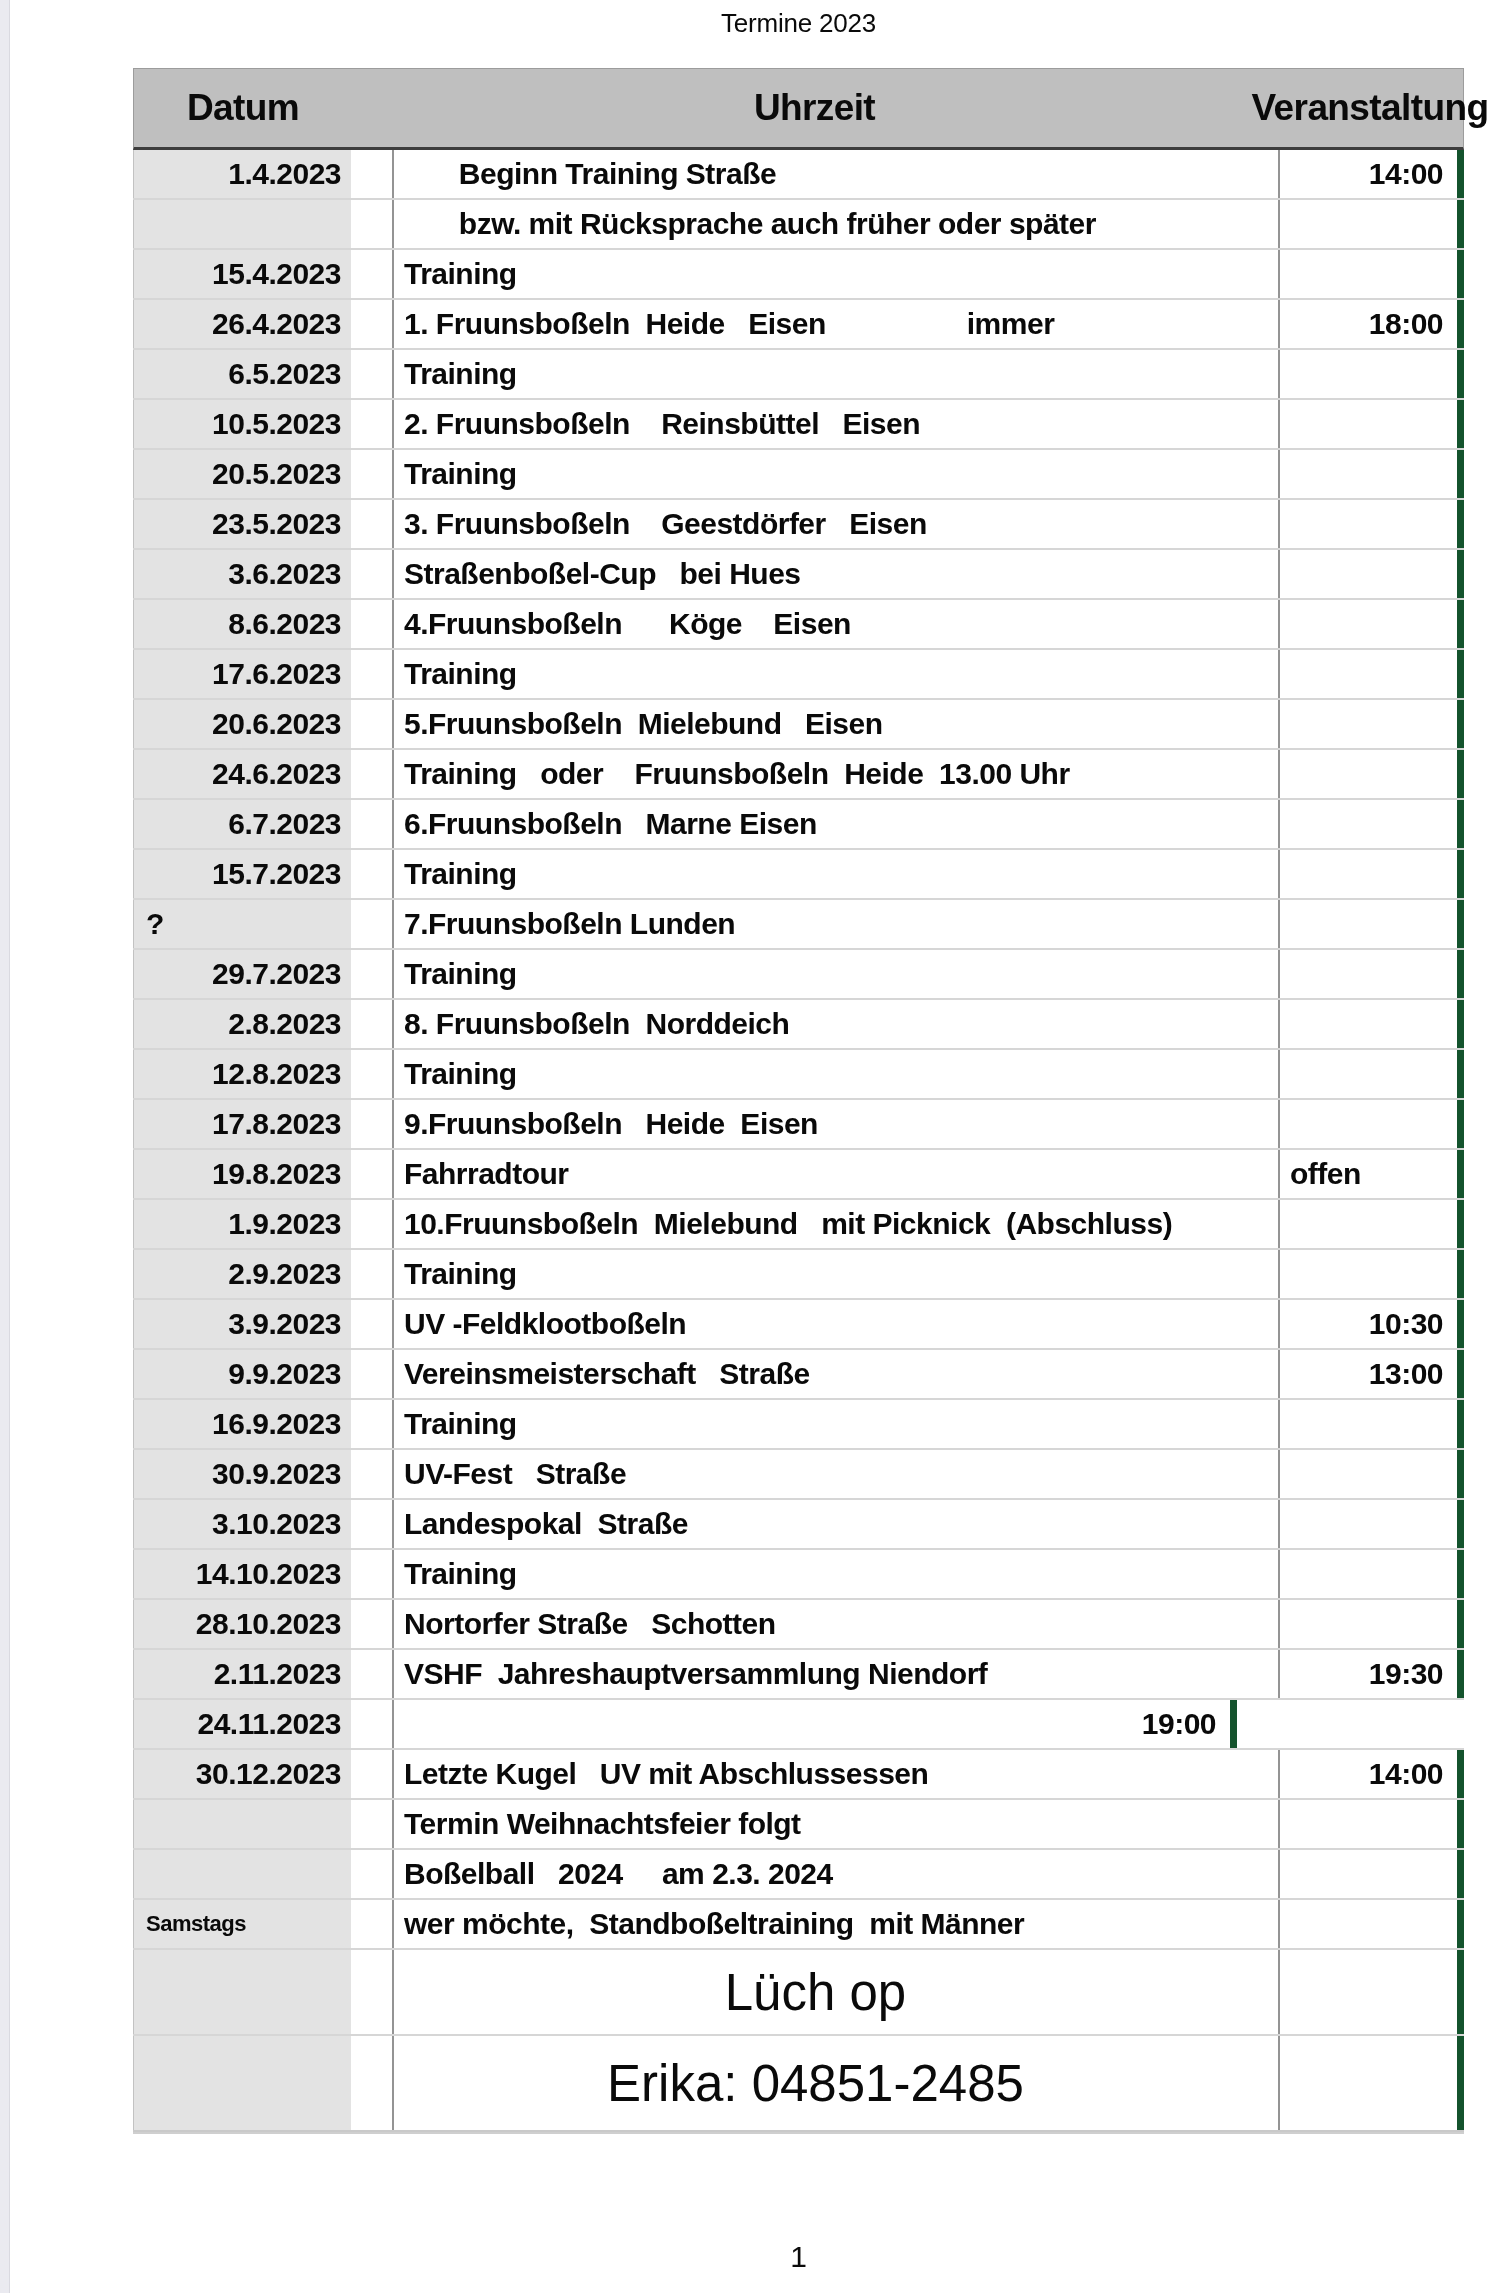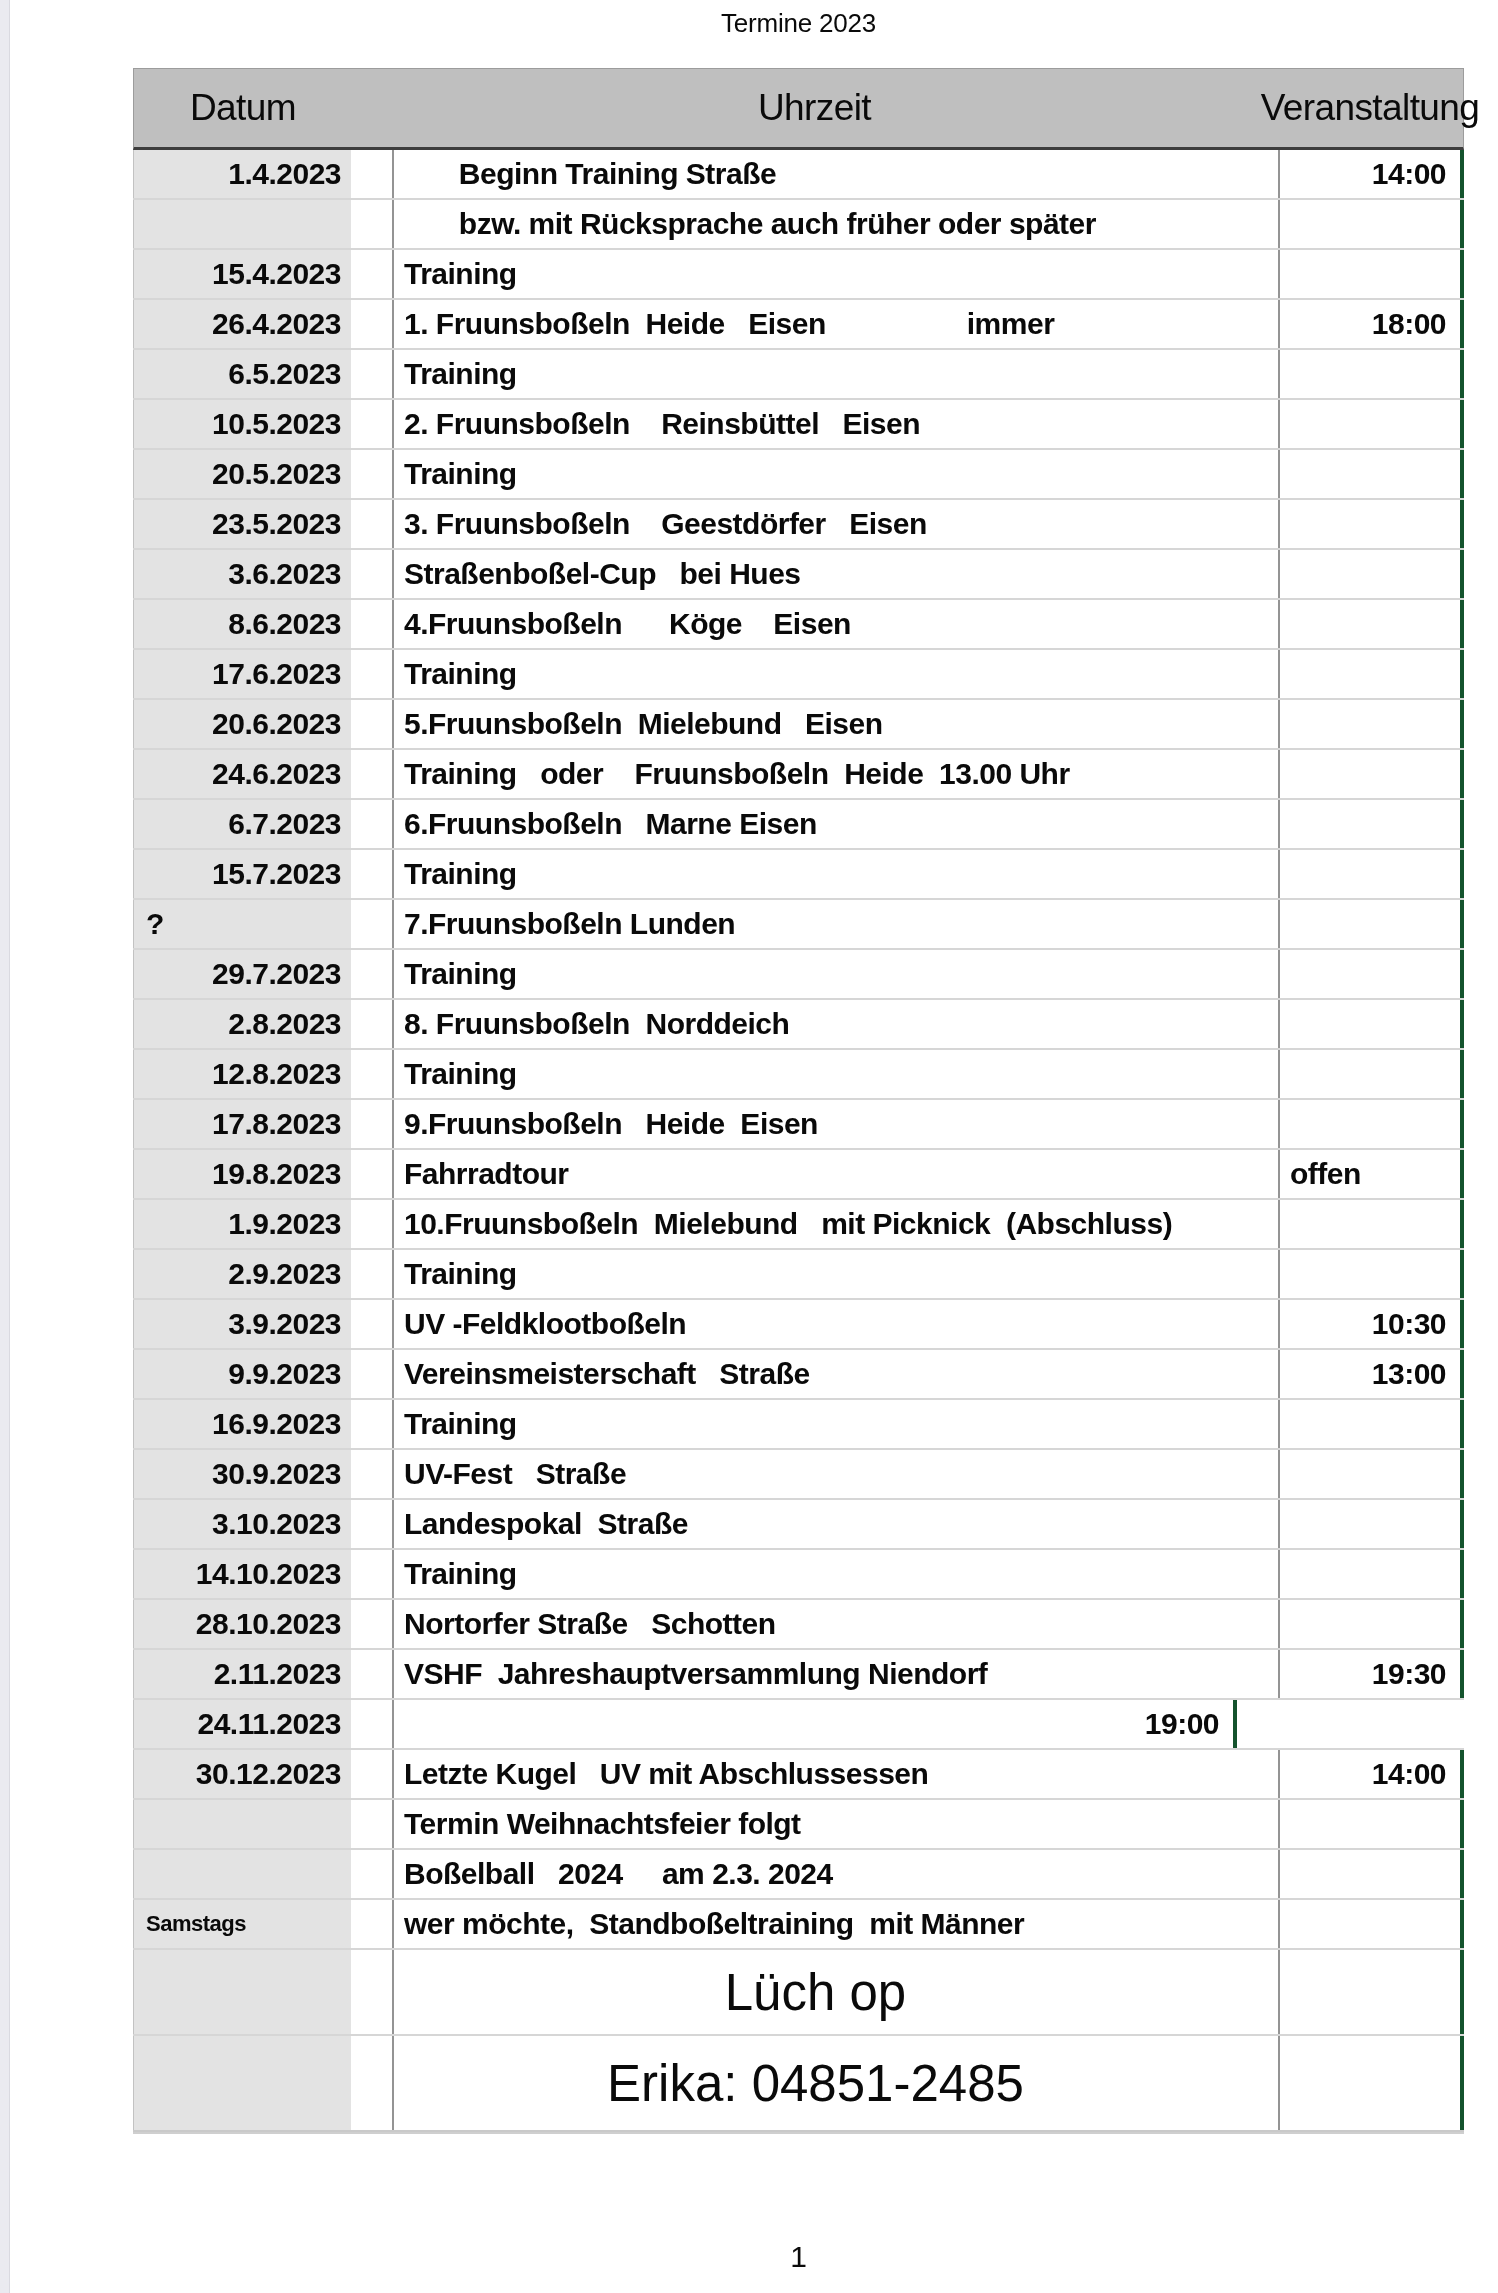--- a/index.html
+++ b/index.html
@@ -28,21 +28,21 @@
   .header-row {
     display: grid; grid-template-columns: 218px 1fr 186px;
     height: 82px;
     background: #bfbfbf;
     border: 1px solid #9c9c9c;
     border-bottom: 3px solid #3d3d3d;
     box-sizing: border-box;
   }
   .header-cell {
     display: flex; align-items: center; justify-content: center;
-    font-size: 37px; font-weight: 400; letter-spacing: -0.6px;
+    font-size: 37px; font-weight: 700; letter-spacing: -0.6px;
   }
   .table-body { border-bottom: 2px solid #cfcfcf; }
   .row {
     display: grid; grid-template-columns: 218px 1fr 186px;
     min-height: 50px;
     border-bottom: 2px solid #d6d6d6;
     box-sizing: border-box;
     background: #ffffff;
     gap: 41px;
   }
@@ -61,21 +61,21 @@
   }
   .cell.date.left { justify-content: flex-start; padding-left: 12px; }
   .cell.date.small { font-size: 22px; }
   .cell.event {
     border-left: 2px solid #949494;
     padding-left: 10px;
     white-space: pre-wrap;
   }
   .cell.time {
     border-left: 2px solid #949494;
-    border-right: 4px solid #14532d;
+    border-right: 7px solid #14532d;
     justify-content: flex-end;
     padding-right: 14px;
   }
   .cell.time.left { justify-content: flex-start; padding-left: 10px; }
   .row.banner { min-height: 86px; }
   .row.banner-tall { min-height: 96px; }
   .row.banner .cell.event, .row.banner-tall .cell.event {
     justify-content: center;
     font-weight: 400;
     font-size: 51px;

